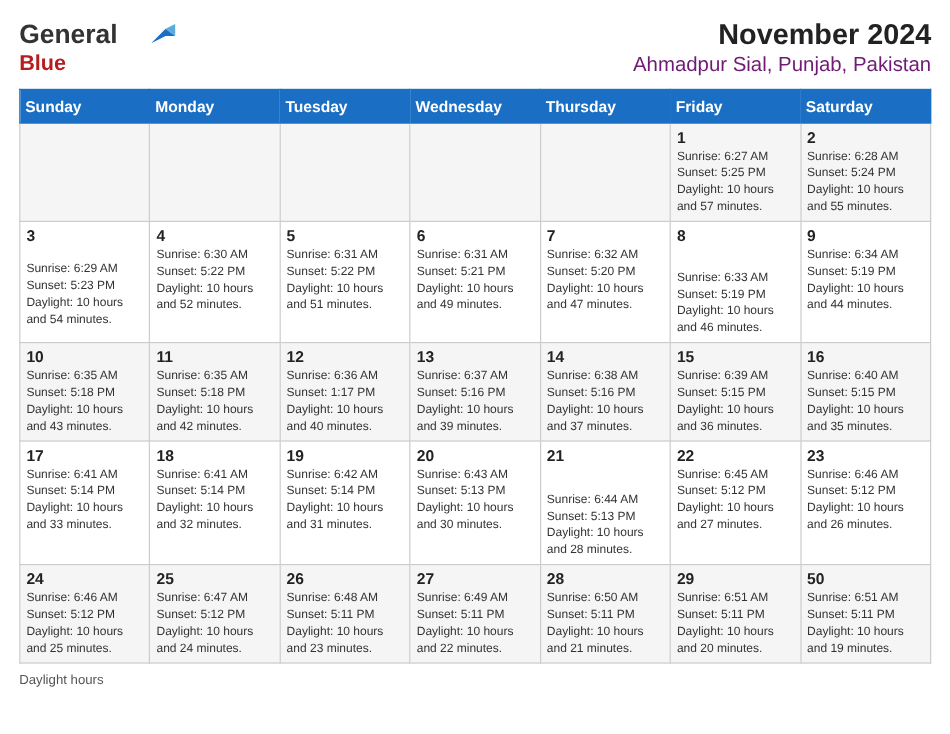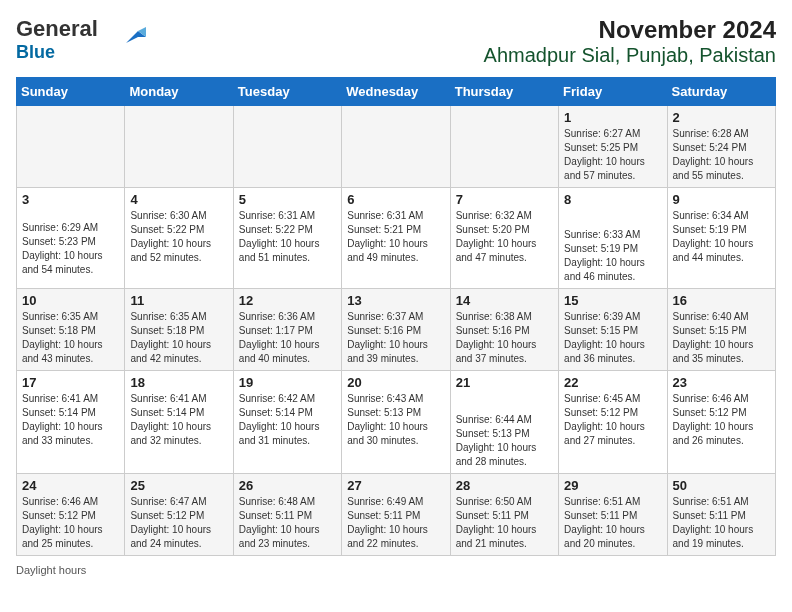--- a/index.html
+++ b/index.html
@@ -23,22 +23,22 @@
     }
     .title-block {
       text-align: right;
     }
     .month-title {
       font-size: 24px;
       font-weight: bold;
       color: #222;
     }
     .location-title {
-      font-size: 20px;
-      color: #14532d;
+      font-size: 17px;
+      color: #701a75;
     }
     .calendar {
       width: 100%;
       border-collapse: collapse;
       font-size: 11px;
     }
     .calendar thead tr th {
       background: #1a6fc4;
       color: #fff;
       padding: 6px 4px;
@@ -81,24 +81,24 @@
       font-size: 11px;
       color: #555;
       text-align: left;
     }
   </style>
 </head>
 <body>
 
 <div class="header">
   <div class="logo">
-    <div style="display:flex;align-items:flex-end;gap:16px;">
+    <div style="display:flex;align-items:flex-start;gap:16px;">
       <div style="position:relative;">
         <span style="font-size:22px;font-weight:bold;color:#333;font-family:Arial;">General</span><br>
-        <span style="font-size:18px;font-weight:bold;color:#0369a1;font-family:Arial;">Blue</span>
+        <span style="font-size:18px;font-weight:bold;color:#b91c1c;font-family:Arial;">Blue</span>
       </div>
       <svg width="30" height="30" viewBox="0 0 30 30" style="margin-left:4px;margin-bottom:10px;">
         <polygon points="8,20 20,8 28,14 20,14" fill="#1a6fc4"></polygon>
         <polygon points="20,8 28,4 28,14" fill="#5aabdc"></polygon>
       </svg>
     </div>
   </div>
   <div class="title-block">
     <div class="month-title">November 2024</div>
     <div class="location-title">Ahmadpur Sial, Punjab, Pakistan</div>

